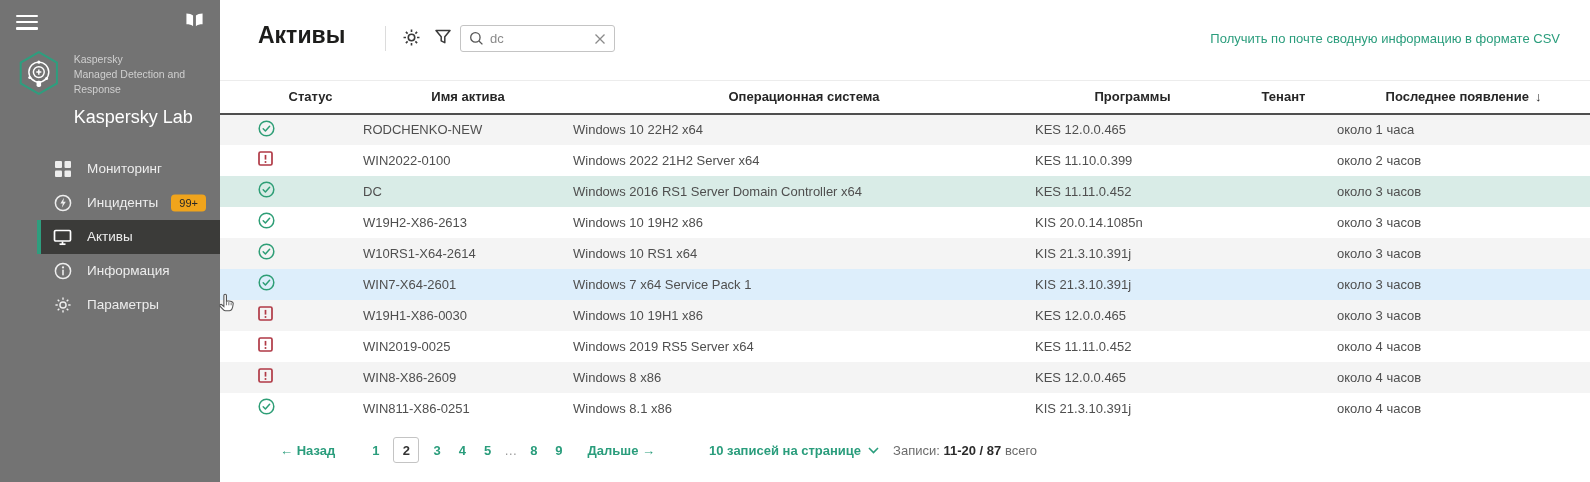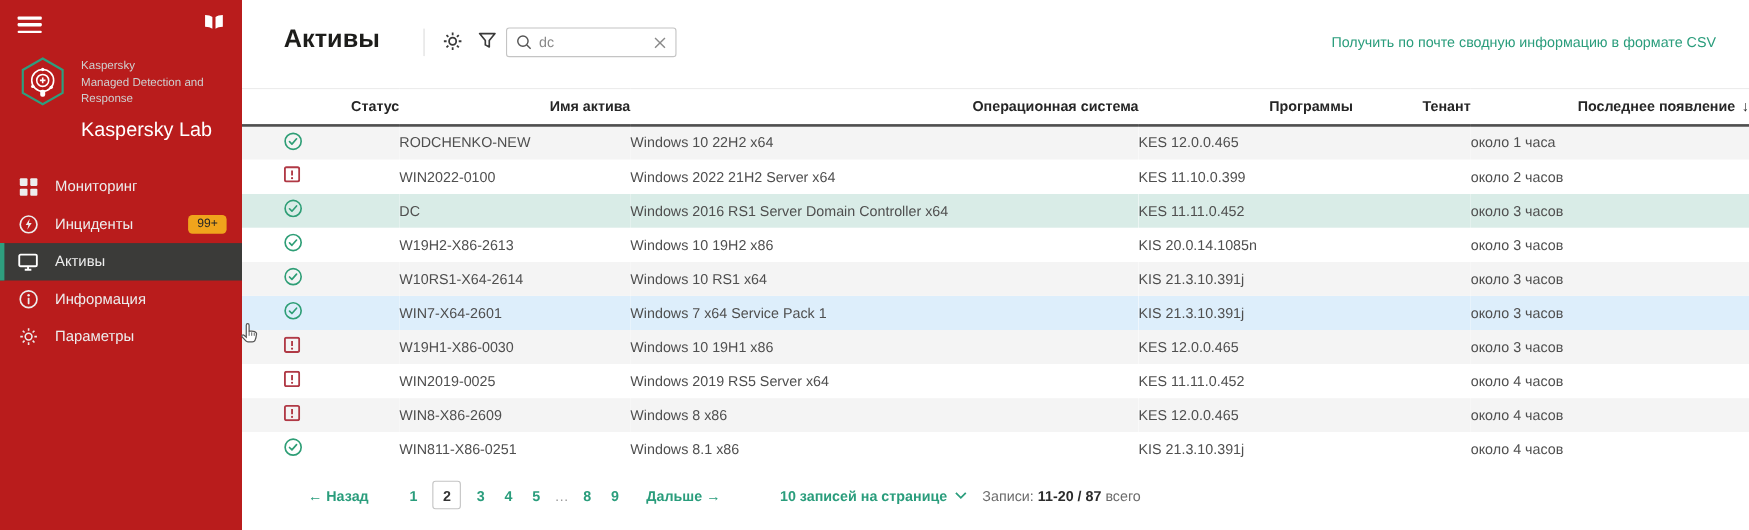--- a/index.html
+++ b/index.html
@@ -1,31 +1,31 @@
 <!DOCTYPE html>
 <html><head>
 <meta charset="utf-8">
 <style>
   * { margin:0; padding:0; box-sizing:border-box; }
   html,body { width:1590px; height:482px; overflow:hidden; background:#fff;
               font-family:"Liberation Sans", sans-serif; }
   .root { position:relative; width:1590px; height:482px; }
 
   
-  .sidebar { position:absolute; left:0; top:0; width:220px; height:482px; background:#b91c1c; }
+  .sidebar { position:absolute; left:0; top:0; width:220px; height:482px; background:#737373; }
   .sb-top { display:flex; justify-content:space-between; align-items:center; padding:12px 16px 0 16px; }
   .hamburger { width:22px; height:15px; display:flex; flex-direction:column; justify-content:space-between; cursor:pointer; }
   .hamburger span { display:block; height:2.5px; background:#fff; border-radius:1px; }
   .sb-logo { display:flex; padding:16px 0 0 18px; }
   .sb-logo-text { margin-left:14px; padding-top:4px; }
   .sb-prod { font-size:10.5px; color:#cfcfcf; line-height:1.45; }
   .sb-company { font-size:18px; color:#fff; margin-top:9px; }
   .sb-menu { margin-top:24px; }
   .sb-item { position:relative; height:34px; display:flex; align-items:center; padding-left:16px;
-             color:#ededed; font-size:13.5px; cursor:pointer; }
+             color:#ededed; font-size:13.5px; cursor:pointer;margin-left:37px; }
   .sb-item .mi { width:19px; height:19px; margin-right:15px; display:flex; align-items:center; justify-content:center; }
   .sb-item.active { background:#3b3b39; box-shadow:inset 4px 0 0 #2e9e7e; }
   .badge { position:absolute; right:14px; top:50%; transform:translateY(-50%);
            background:#f0a41c; color:#262626; font-size:11px; font-weight:normal;
            padding:2.5px 8px; border-radius:4px; }
 
   
   .content { position:absolute; left:220px; top:0; width:1370px; height:482px; background:#fff; }
   .page-title { position:absolute; left:38px; top:22px; font-size:23px; font-weight:bold; color:#1d1d1b; }
   .hdr-divider { position:absolute; left:165px; top:26px; width:1px; height:25px; background:#dcdcdc; }
@@ -36,21 +36,21 @@
                 border:1px solid #c4c4c4; border-radius:3px; display:flex; align-items:center;
                 padding:0 8px; background:#fff; }
   .search-box input { border:none; outline:none; flex:1; font-size:13px; color:#8a8a8a;
                       margin-left:6px; width:90px; font-family:"Liberation Sans",sans-serif; }
   .clear-btn { cursor:pointer; display:flex; }
   .csv-link { position:absolute; right:30px; top:31px; font-size:13px; color:#2a9d7c; cursor:pointer; text-decoration:none; font-weight:normal;}
 
   
   .tbl-wrap { position:absolute; left:0; top:80px; width:1370px; }
   table { width:1370px; border-collapse:collapse; table-layout:fixed; font-size:13px; }
-  thead th { text-align:right; font-weight:bold; color:#262626; height:33px;
+  thead th { text-align:center; font-weight:bold; color:#262626; height:33px;
              border-top:1px solid #ececec; border-bottom:2px solid #4f4f4f; cursor:pointer; }
   th:first-child, td:first-child { padding-left:38px; }
   tbody td { height:31px; color:#4f4f4f; vertical-align:middle; white-space:nowrap; overflow:hidden; }
   tbody tr { cursor:pointer; }
   tbody tr:nth-child(odd) { background:#f4f4f4; }
   tbody tr.selected { background:#d9ece7 !important; }
   tbody tr.hover { background:#ddeefb !important; }
   .sort-arrow { font-size:13px; color:#262626; margin-left:6px; }
 
   

